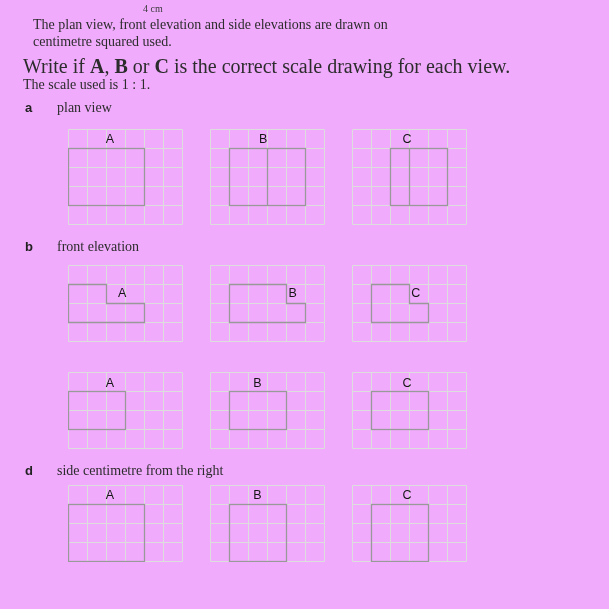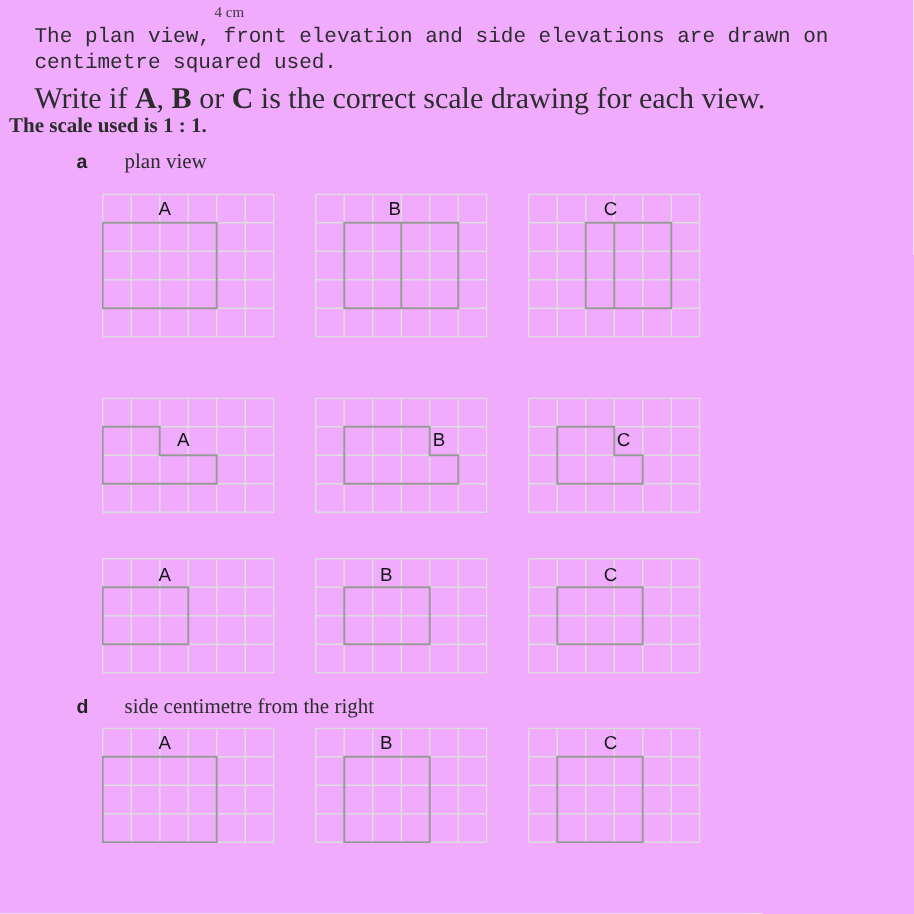--- a/index.html
+++ b/index.html
@@ -5,25 +5,25 @@
   html,body{margin:0;padding:0;background:#ffffff;}
   .page{
     position:relative;
     width:609px;height:609px;
     background:#f0abfc;
     font-family:"Liberation Serif", serif;
     color:#2c2c2c;
     overflow:hidden;
   }
   .dim-label{position:absolute;left:143px;top:3px;font-size:10px;color:#3a3a3a;}
-  .intro{position:absolute;left:23px;top:17px;font-size:14px;line-height:16.5px;font-family:Liberation Mono, monospace;}
+  .intro{position:absolute;left:33px;top:17px;font-size:14px;line-height:16.5px;}
   .instruction{position:absolute;left:23px;top:55px;font-size:20px;}
   .instruction b{font-weight:bold;}
-  .scale-line{position:absolute;left:6px;top:77px;font-size:14px;font-weight:bold;}
-  .sec{position:absolute;left:25px;font-size:14px;margin-left:26px;}
+  .scale-line{position:absolute;left:23px;top:77px;font-size:14px;}
+  .sec{position:absolute;left:25px;font-size:14px;}
   .sec-letter{
     display:inline-block;width:32px;
     font-family:"Liberation Sans", sans-serif;
     font-weight:bold;font-size:13px;color:#222;
   }
   .sec-title{font-size:14px;color:#2c2c2c;}
   .grid-box{position:absolute;}
   .grid-box svg{display:block;}
   .opt-label{
     position:absolute;
@@ -104,20 +104,23 @@
         <line x1="0.5" y1="38.5" x2="114.5" y2="38.5" stroke="#dddddd" stroke-width="1"></line>
         <line x1="0.5" y1="57.5" x2="114.5" y2="57.5" stroke="#dddddd" stroke-width="1"></line>
         <line x1="0.5" y1="76.5" x2="114.5" y2="76.5" stroke="#dddddd" stroke-width="1"></line>
         <line x1="0.5" y1="95.5" x2="114.5" y2="95.5" stroke="#dddddd" stroke-width="1"></line>
         <rect x="38.5" y="19.5" width="57" height="57" fill="none" stroke="#999999" stroke-width="1.3"></rect>
         <line x1="57.5" y1="19.5" x2="57.5" y2="76.5" stroke="#999999" stroke-width="1.3"></line>
       </svg>
     <div class="opt-label" style="left: 55.1px; top: 10.45px;">C</div>
   </div>
 
+  <div class="sec" style="top:239px">
+    <span class="sec-letter">b</span><span class="sec-title">front elevation</span>
+  </div>
   <div class="grid-box" style="left:68px;top:265px">
     <svg width="115" height="77">
         <line x1="0.5" y1="0.5" x2="0.5" y2="76.5" stroke="#dddddd" stroke-width="1"></line>
         <line x1="19.5" y1="0.5" x2="19.5" y2="76.5" stroke="#dddddd" stroke-width="1"></line>
         <line x1="38.5" y1="0.5" x2="38.5" y2="76.5" stroke="#dddddd" stroke-width="1"></line>
         <line x1="57.5" y1="0.5" x2="57.5" y2="76.5" stroke="#dddddd" stroke-width="1"></line>
         <line x1="76.5" y1="0.5" x2="76.5" y2="76.5" stroke="#dddddd" stroke-width="1"></line>
         <line x1="95.5" y1="0.5" x2="95.5" y2="76.5" stroke="#dddddd" stroke-width="1"></line>
         <line x1="114.5" y1="0.5" x2="114.5" y2="76.5" stroke="#dddddd" stroke-width="1"></line>
         <line x1="0.5" y1="0.5" x2="114.5" y2="0.5" stroke="#dddddd" stroke-width="1"></line>

